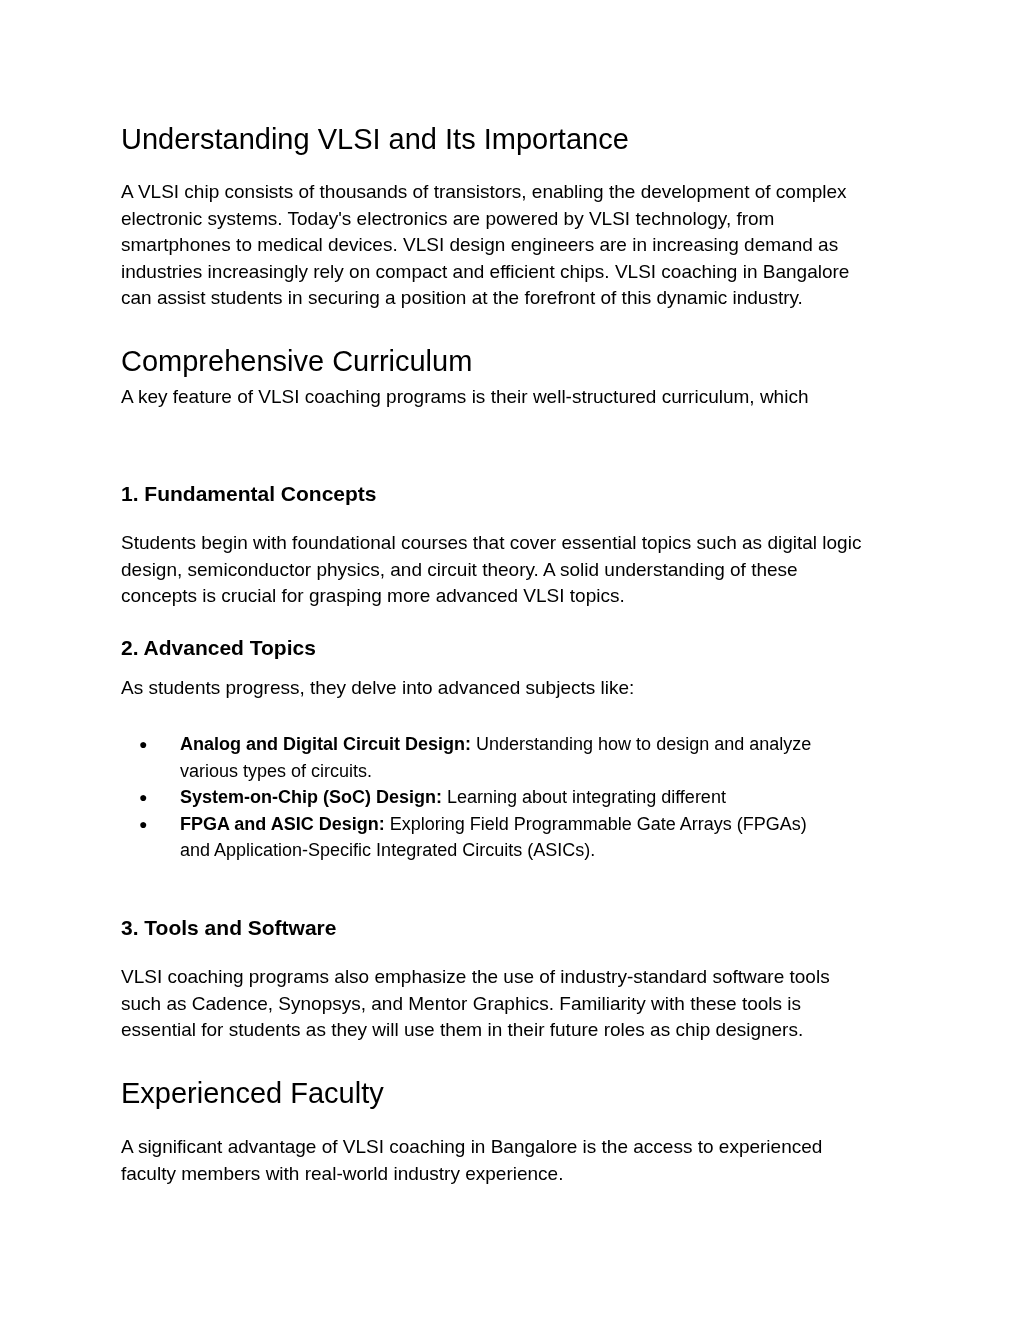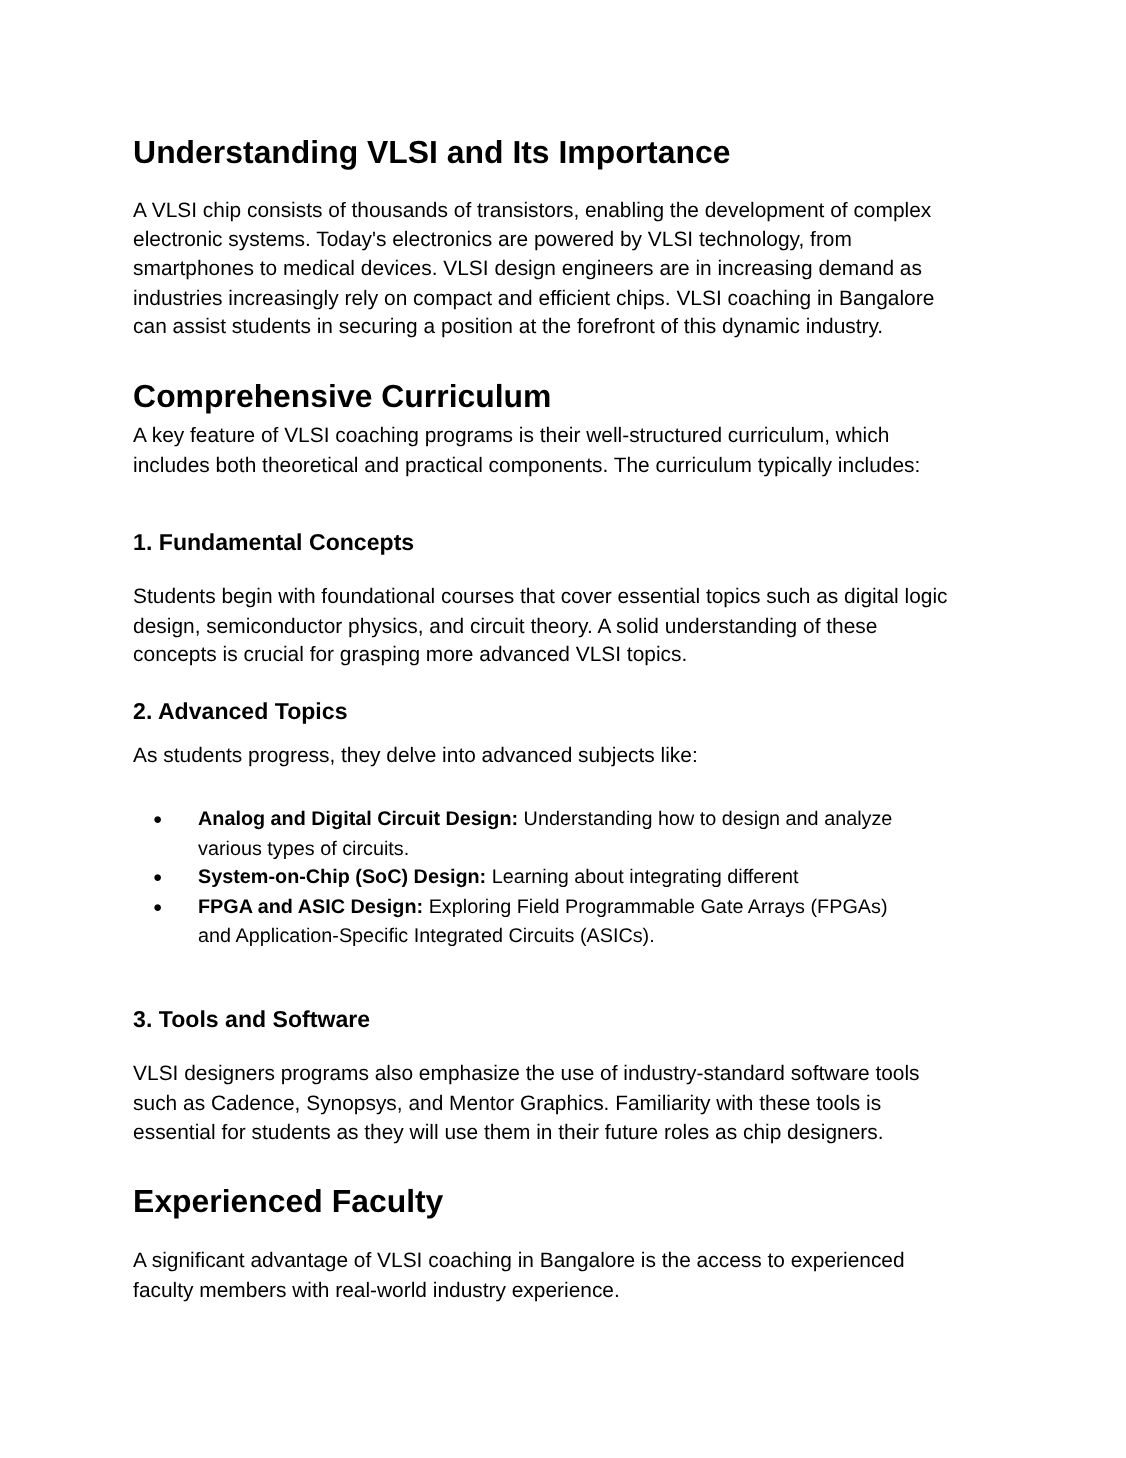--- a/index.html
+++ b/index.html
@@ -1,19 +1,19 @@
 <!DOCTYPE html>
 <html><head>
 <meta charset="utf-8">
 <style>
   html, body { margin: 0; padding: 0; background: #ffffff; }
   body { width: 1024px; height: 1325px; position: relative; overflow: hidden;
          font-family: "Liberation Sans", sans-serif; color: #000; }
   .page { position: absolute; left: 121px; top: 0; width: 800px; }
-  h1 { position: absolute; left: 0; margin: 0; font-size: 29px; font-weight: bold; white-space: nowrap; line-height: 36px; }
+  h1 { position: absolute; left: 0; margin: 0; font-size: 29px; font-weight: normal; white-space: nowrap; line-height: 36px; }
   h2 { position: absolute; left: 0; margin: 0; font-size: 21px; font-weight: bold; white-space: nowrap; line-height: 28px; }
   p { position: absolute; left: 0; margin: 0; font-size: 19px; line-height: 26.5px; white-space: nowrap; }
   ul { position: absolute; left: 0; margin: 0; padding: 0; list-style: none; font-size: 18px; line-height: 26.5px; }
   li { position: relative; padding-left: 59px; white-space: nowrap; }
   li .bullet { position: absolute; left: 18px; top: 0; font-size: 14px; }
   .line { display: block; }
 </style>
 </head>
 <body>
 
@@ -24,21 +24,20 @@
     <span class="line">A VLSI chip consists of thousands of transistors, enabling the development of complex</span>
     <span class="line">electronic systems. Today's electronics are powered by VLSI technology, from</span>
     <span class="line">smartphones to medical devices. VLSI design engineers are in increasing demand as</span>
     <span class="line">industries increasingly rely on compact and efficient chips. VLSI coaching in Bangalore</span>
     <span class="line">can assist students in securing a position at the forefront of this dynamic industry.</span>
   </p>
 
   <h1 style="top:343px">Comprehensive Curriculum</h1>
   <p style="top:384px">
     <span class="line">A key feature of VLSI coaching programs is their well-structured curriculum, which</span>
-    <span class="line">includes both theoretical and practical components. The curriculum typically includes:</span>
   </p>
 
   <h2 style="top:480px">1. Fundamental Concepts</h2>
   <p style="top:530px">
     <span class="line">Students begin with foundational courses that cover essential topics such as digital logic</span>
     <span class="line">design, semiconductor physics, and circuit theory. A solid understanding of these</span>
     <span class="line">concepts is crucial for grasping more advanced VLSI topics.</span>
   </p>
 
   <h2 style="top:634px">2. Advanced Topics</h2>
@@ -58,21 +57,21 @@
     </li>
     <li>
       <span class="bullet">●</span>
       <span class="line"><b>FPGA and ASIC Design:</b><span> Exploring Field Programmable Gate Arrays (FPGAs)</span></span>
       <span class="line">and Application-Specific Integrated Circuits (ASICs).</span>
     </li>
   </ul>
 
   <h2 style="top:914px">3. Tools and Software</h2>
   <p style="top:964px">
-    <span class="line">VLSI designers programs also emphasize the use of industry-standard software tools</span>
+    <span class="line">VLSI coaching programs also emphasize the use of industry-standard software tools</span>
     <span class="line">such as Cadence, Synopsys, and Mentor Graphics. Familiarity with these tools is</span>
     <span class="line">essential for students as they will use them in their future roles as chip designers.</span>
   </p>
 
   <h1 style="top:1075px">Experienced Faculty</h1>
   <p style="top:1134px">
     <span class="line">A significant advantage of VLSI coaching in Bangalore is the access to experienced</span>
     <span class="line">faculty members with real-world industry experience.</span>
   </p>
 

